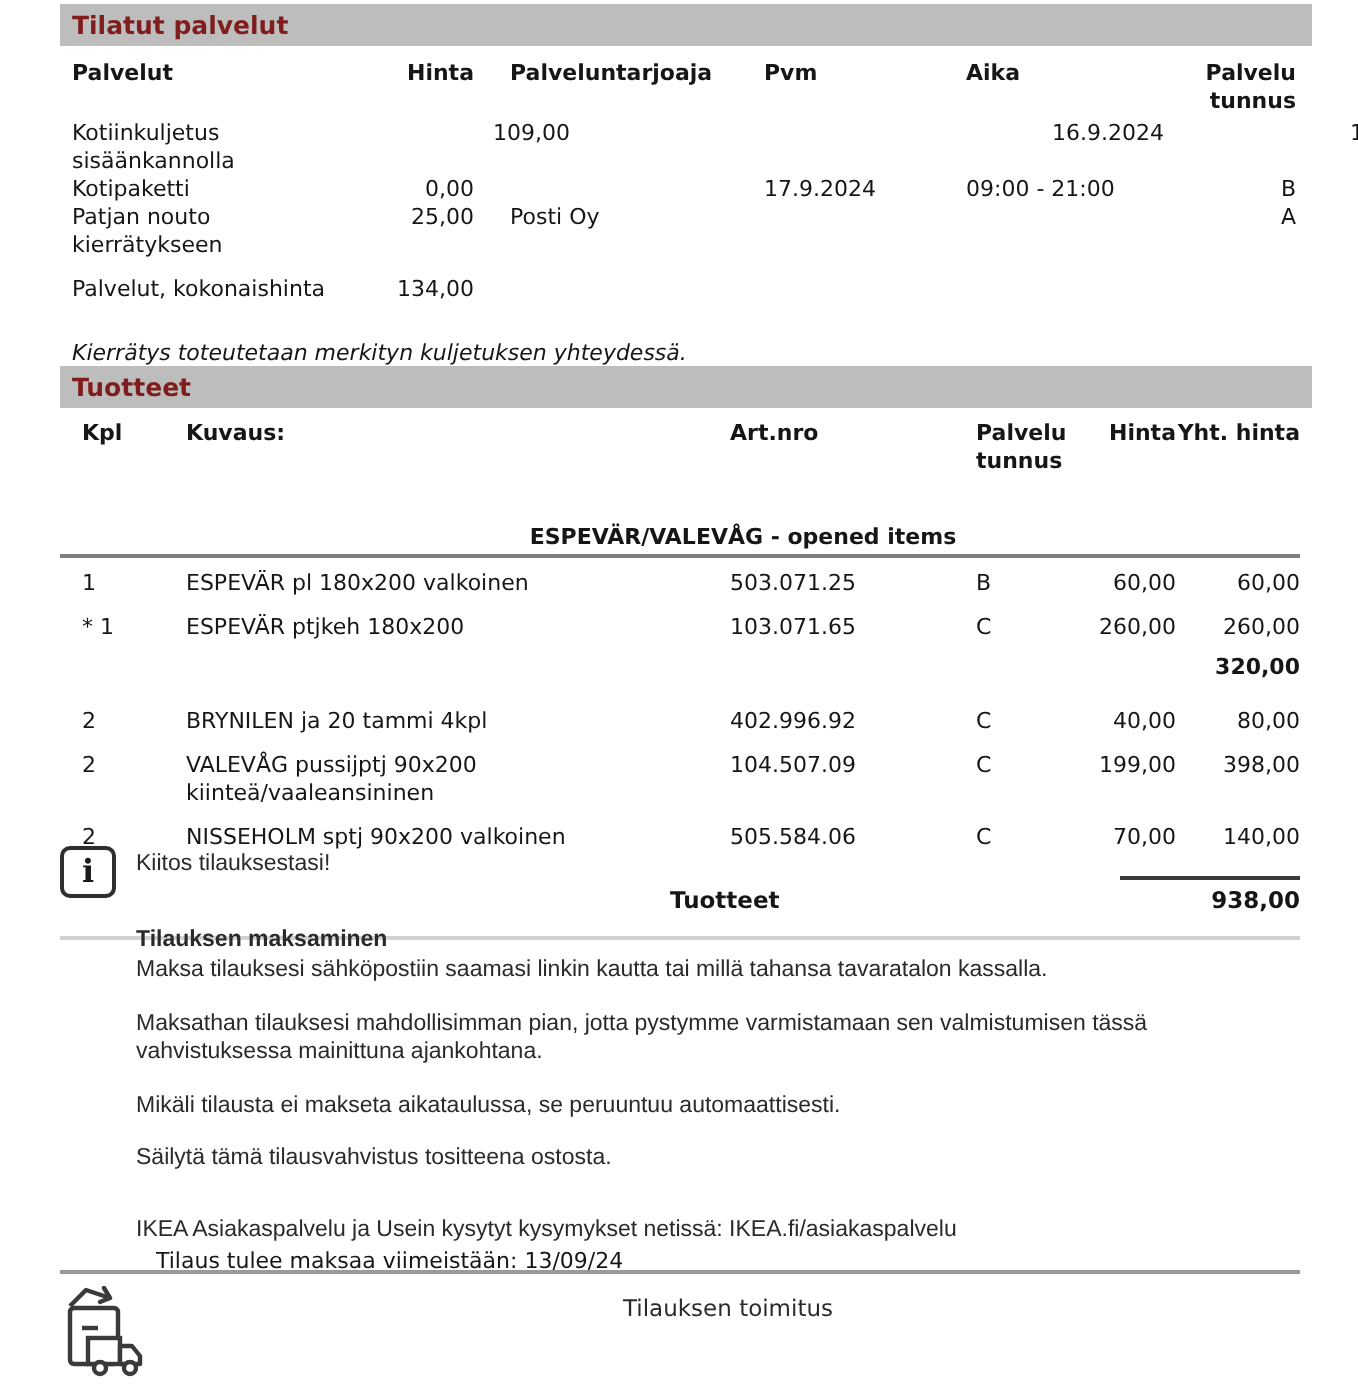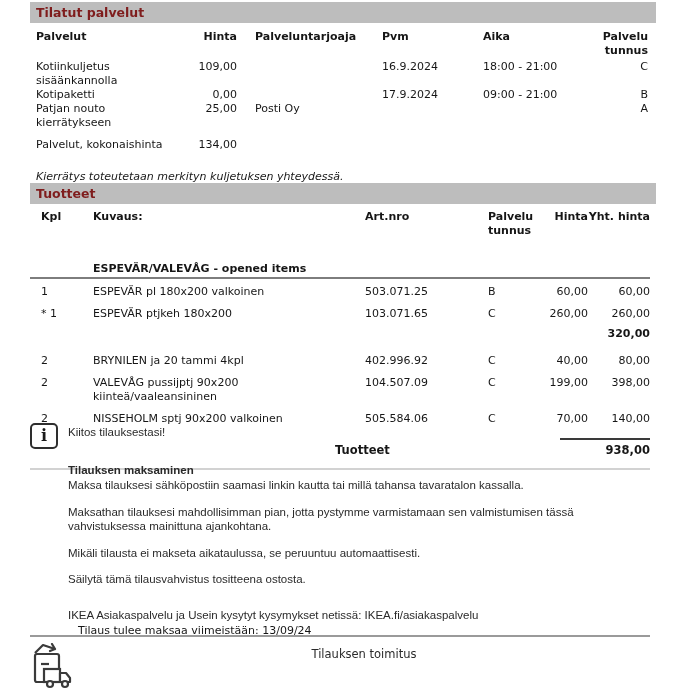--- a/index.html
+++ b/index.html
@@ -9,34 +9,34 @@
   .bar{background:#bdbdbd;font-weight:bold;font-size:12.5px;color:#7f1d1d;
        padding:3px 0 3px 6px;height:15px;line-height:15px;}
   
   .svc-row{display:grid;grid-template-columns:140px 67px 145px 101px 110px 57px;
            font-size:11px;line-height:14px;}
   .svc-row .c1{padding-left:6px;}
   .svc-row .c2{text-align:right;}
   .svc-row .c3{padding-left:18px;}
   .svc-row .c6{text-align:right;padding-right:2px;}
   .svc-head{font-weight:bold;margin-bottom:2px;}
-  .svc-r1{margin-top:0;}
+  .svc-r1{margin-top:0;gap:48px;}
   .svc-r3{margin-bottom:2px;}
   .svc-total{margin-top:8px;}
   .svc-note{font-style:italic;font-size:11px;margin-top:18px;padding-left:6px;}
   
   .prod-row{display:grid;grid-template-columns:63px 272px 117px 56px 50px 62px;
             font-size:11px;line-height:14px;}
   .prod-row .p1{padding-left:11px;}
   .prod-row .p4{padding-left:6px;}
   .prod-row .p5{text-align:right;}
   .prod-row .p6{text-align:right;}
   .prod-head{font-weight:bold;margin-top:6px;}
   .group-head{font-weight:bold;font-size:11px;line-height:13px;margin-top:24px;
-              padding:0 0 2px 63px;border-bottom:2px solid #7d7d7d;}
+              padding:0 0 2px 63px;border-bottom:2px solid #7d7d7d;text-align:center;}
   .prow{margin-top:8px;}
   .prow-first{margin-top:6px;}
   .subtotal-row{font-weight:bold;font-size:11px;text-align:right;margin-top:6px;}
   .gap{margin-top:14px;}
   .total-line{margin-left:530px;width:90px;border-top:2px solid #3a3a3a;margin-top:12px;}
   .total-row{display:grid;grid-template-columns:305px 253px 62px;font-size:11.5px;
              font-weight:bold;margin-top:3px;}
   .total-row .t3{text-align:right;}
   .section-end{border-top:2px solid #d2d2d2;margin-top:11px;}
   

